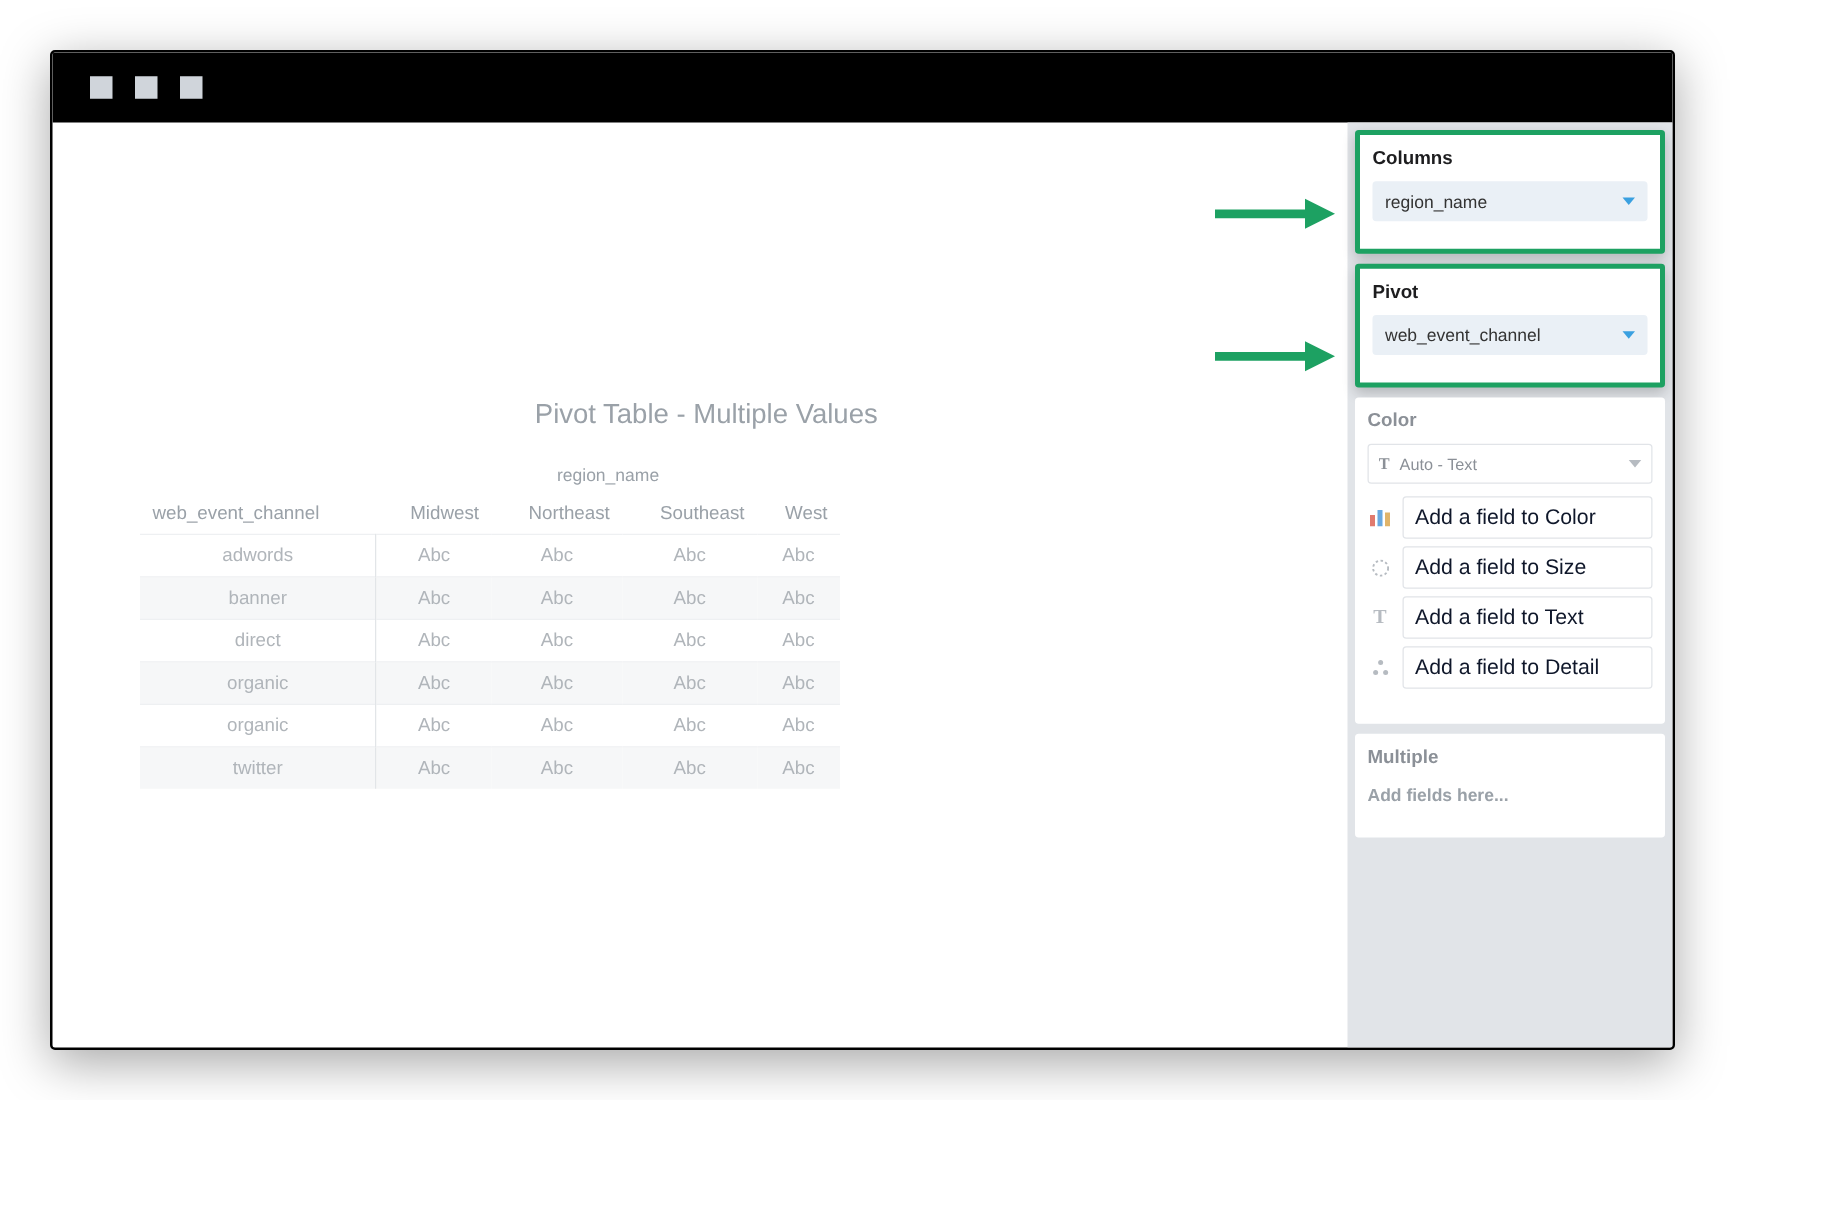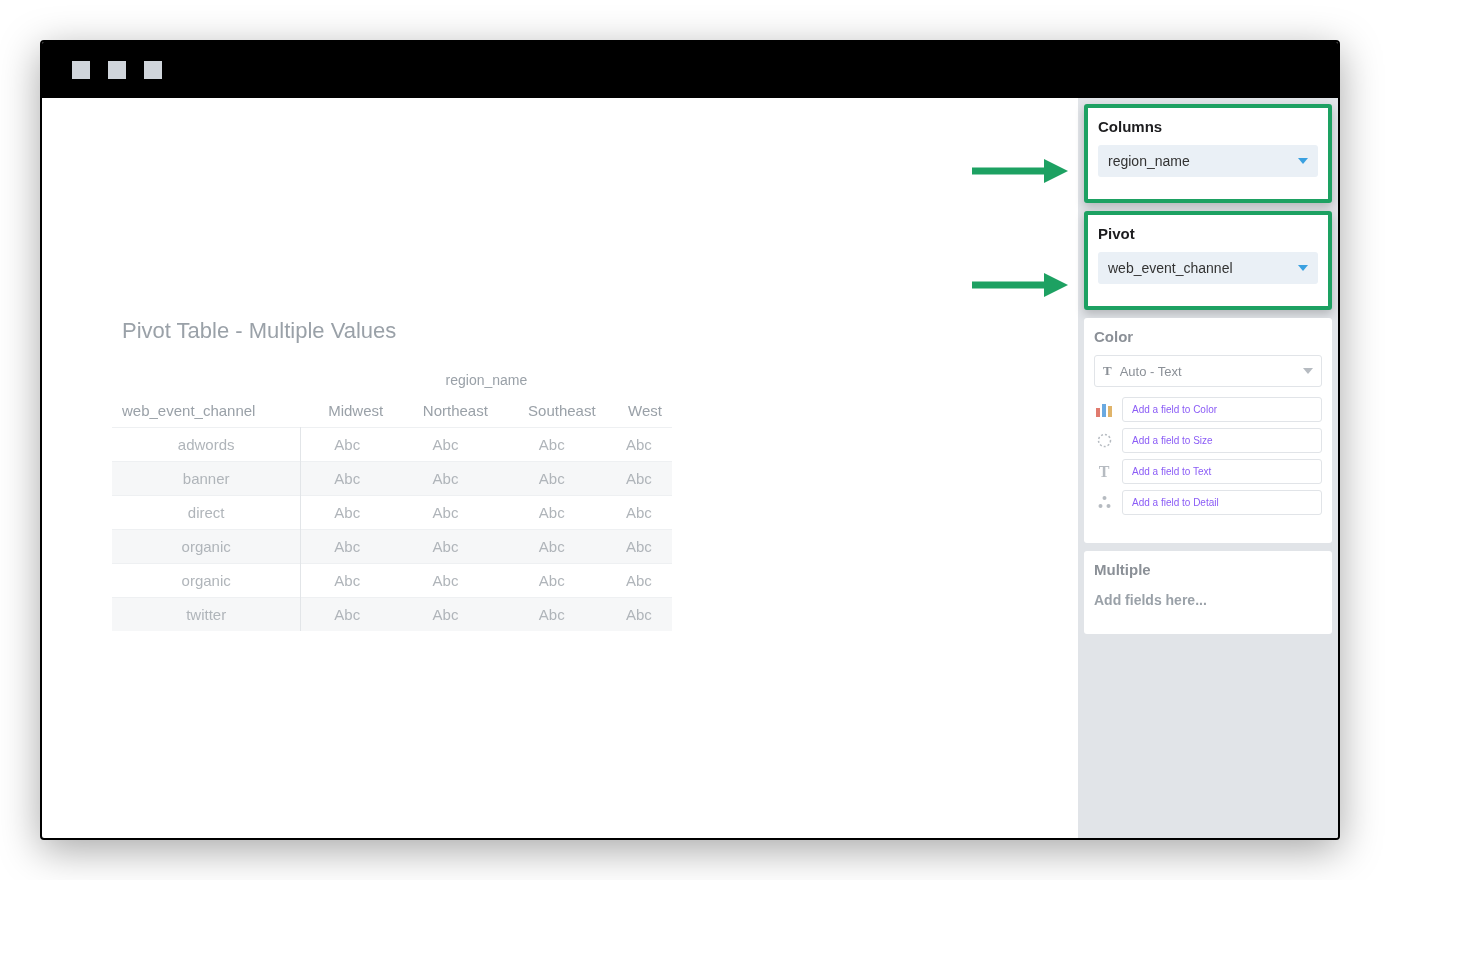--- a/index.html
+++ b/index.html
@@ -45,20 +45,21 @@
       position: relative;
     }
 
     
     .title {
       font-size: 22px;
       color: #9aa1a8;
       font-weight: 500;
       margin-bottom: 20px;
       margin-left: 10px;
+      text-align: center;
     }
     .pivot {
       color: #9aa1a8;
       font-size: 15px;
       border-collapse: collapse;
       width: 560px;
     }
     .pivot th, .pivot td {
       padding: 8px 10px;
       text-align: center;
@@ -155,22 +156,22 @@
       width: 20px;
       display: flex;
       justify-content: center;
       color: #b6bbc1;
     }
     .field-row .slot {
       flex: 1;
       border: 1px solid #e1e4e8;
       border-radius: 3px;
       padding: 6px 9px;
-      color: #8b5cf6;
-      font-size: 10px;
+      color: #0f172a;
+      font-size: 17px;
       background: #fff;
     }
 
     .filters-placeholder {
       color: #9aa1a8;
       font-size: 14px;
       padding: 4px 0 4px 0;
       font-weight: bold;
     }
 

